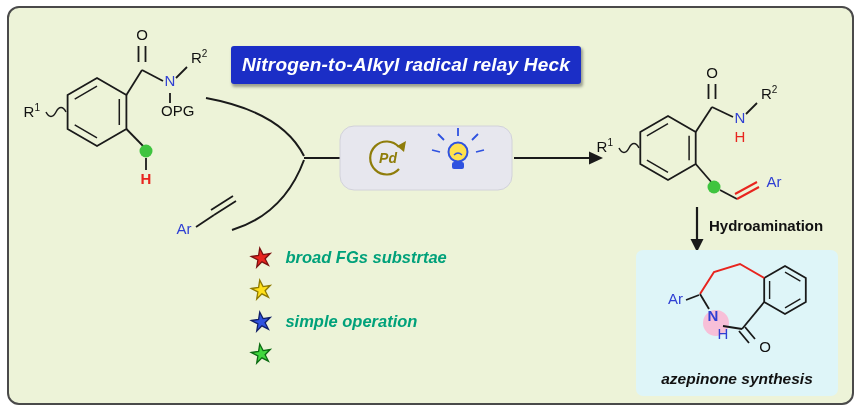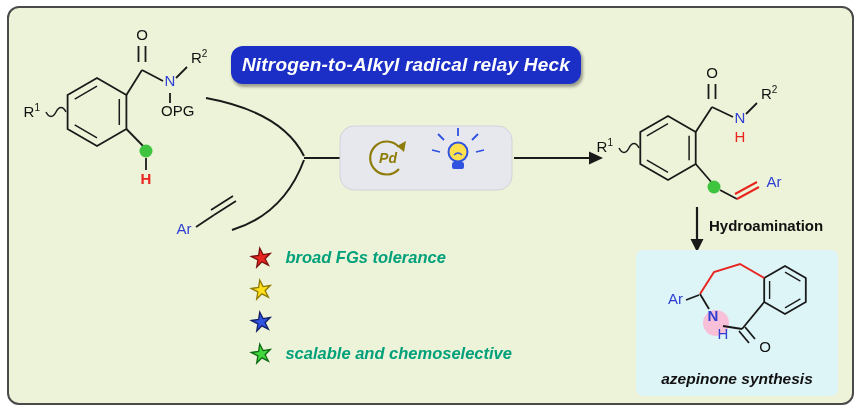--- a/index.html
+++ b/index.html
@@ -1,21 +1,21 @@
 <!DOCTYPE html>
 <html><head>
 <meta charset="utf-8">
 <style>
   html,body{margin:0;padding:0;background:#ffffff;font-family:"Liberation Sans",sans-serif;}
   .figure{position:relative;width:861px;height:411px;background:#ffffff;overflow:hidden;}
   .panel{position:absolute;left:7px;top:6px;width:843px;height:395px;background:#edf3d8;
          border:2px solid #4a4a4a;border-radius:12px;}
   svg.art{position:absolute;left:0;top:0;}
   .banner{position:absolute;left:231px;top:46px;width:350px;height:38px;background:#1b2ec6;
-          border-radius:12px;display:flex;align-items:center;justify-content:center;
+          border-radius:3px;display:flex;align-items:center;justify-content:center;
           color:#ffffff;font-weight:bold;font-style:italic;font-size:19px;
           box-shadow:1.5px 2.5px 3px rgba(0,0,0,.35);letter-spacing:.2px;}
   .features{position:absolute;left:250px;top:241px;display:flex;flex-direction:column;}
   .feature-row{display:flex;align-items:center;height:32px;gap:13px;}
   .star{font-size:25px;line-height:1;transform:rotate(-9deg);-webkit-text-stroke:1.3px #333;}
   .feature-text{font-style:italic;font-weight:bold;font-size:16.5px;color:#00a17a;}
   .sv-lbl{font-family:"Liberation Sans",sans-serif;font-size:15px;fill:#111;}
   .sv-blue{fill:#2f3fd3;}
   .sv-red{fill:#e8251f;}
   .sv-olive{fill:#8f7d0a;font-style:italic;font-weight:bold;font-size:14px;}
@@ -131,26 +131,26 @@
     </g>
   </svg>
 
   <div class="banner">
     <span>Nitrogen-to-Alkyl radical relay Heck</span>
   </div>
 
   <div class="features">
     <div class="feature-row">
       <span class="star" style="color: rgb(232, 37, 31); -webkit-text-stroke: 1.3px rgb(122, 15, 15);">★</span>
-      <span class="feature-text">broad FGs tolerance</span>
+      <span class="feature-text">broad FGs substrtae</span>
     </div>
     <div class="feature-row">
       <span class="star" style="color: rgb(255, 224, 26); -webkit-text-stroke: 1.3px rgb(143, 122, 0);">★</span>
     </div>
     <div class="feature-row">
       <span class="star" style="color: rgb(47, 82, 224); -webkit-text-stroke: 1.3px rgb(16, 30, 102);">★</span>
+      <span class="feature-text">simple operation</span>
     </div>
     <div class="feature-row">
       <span class="star" style="color: rgb(65, 216, 62); -webkit-text-stroke: 1.3px rgb(12, 107, 18);">★</span>
-      <span class="feature-text">scalable and chemoselective</span>
     </div>
   </div>
 </div>
 
 </body></html>

